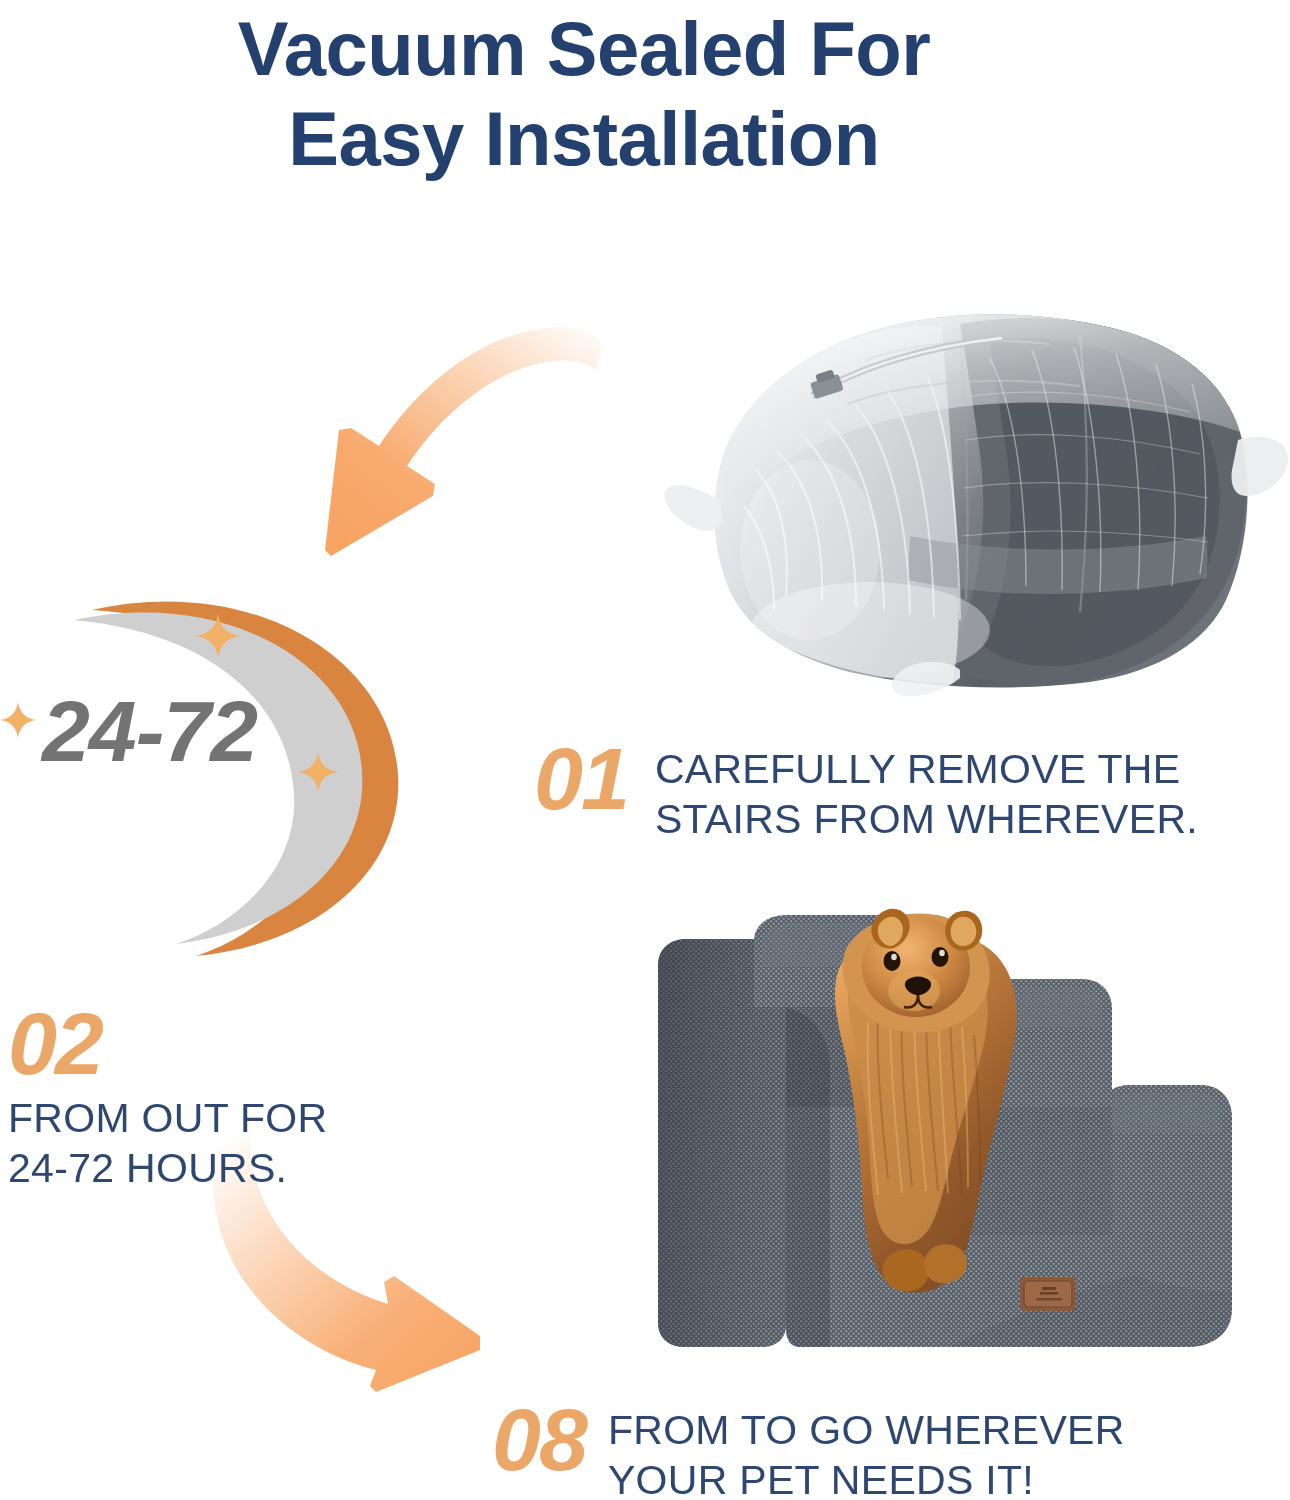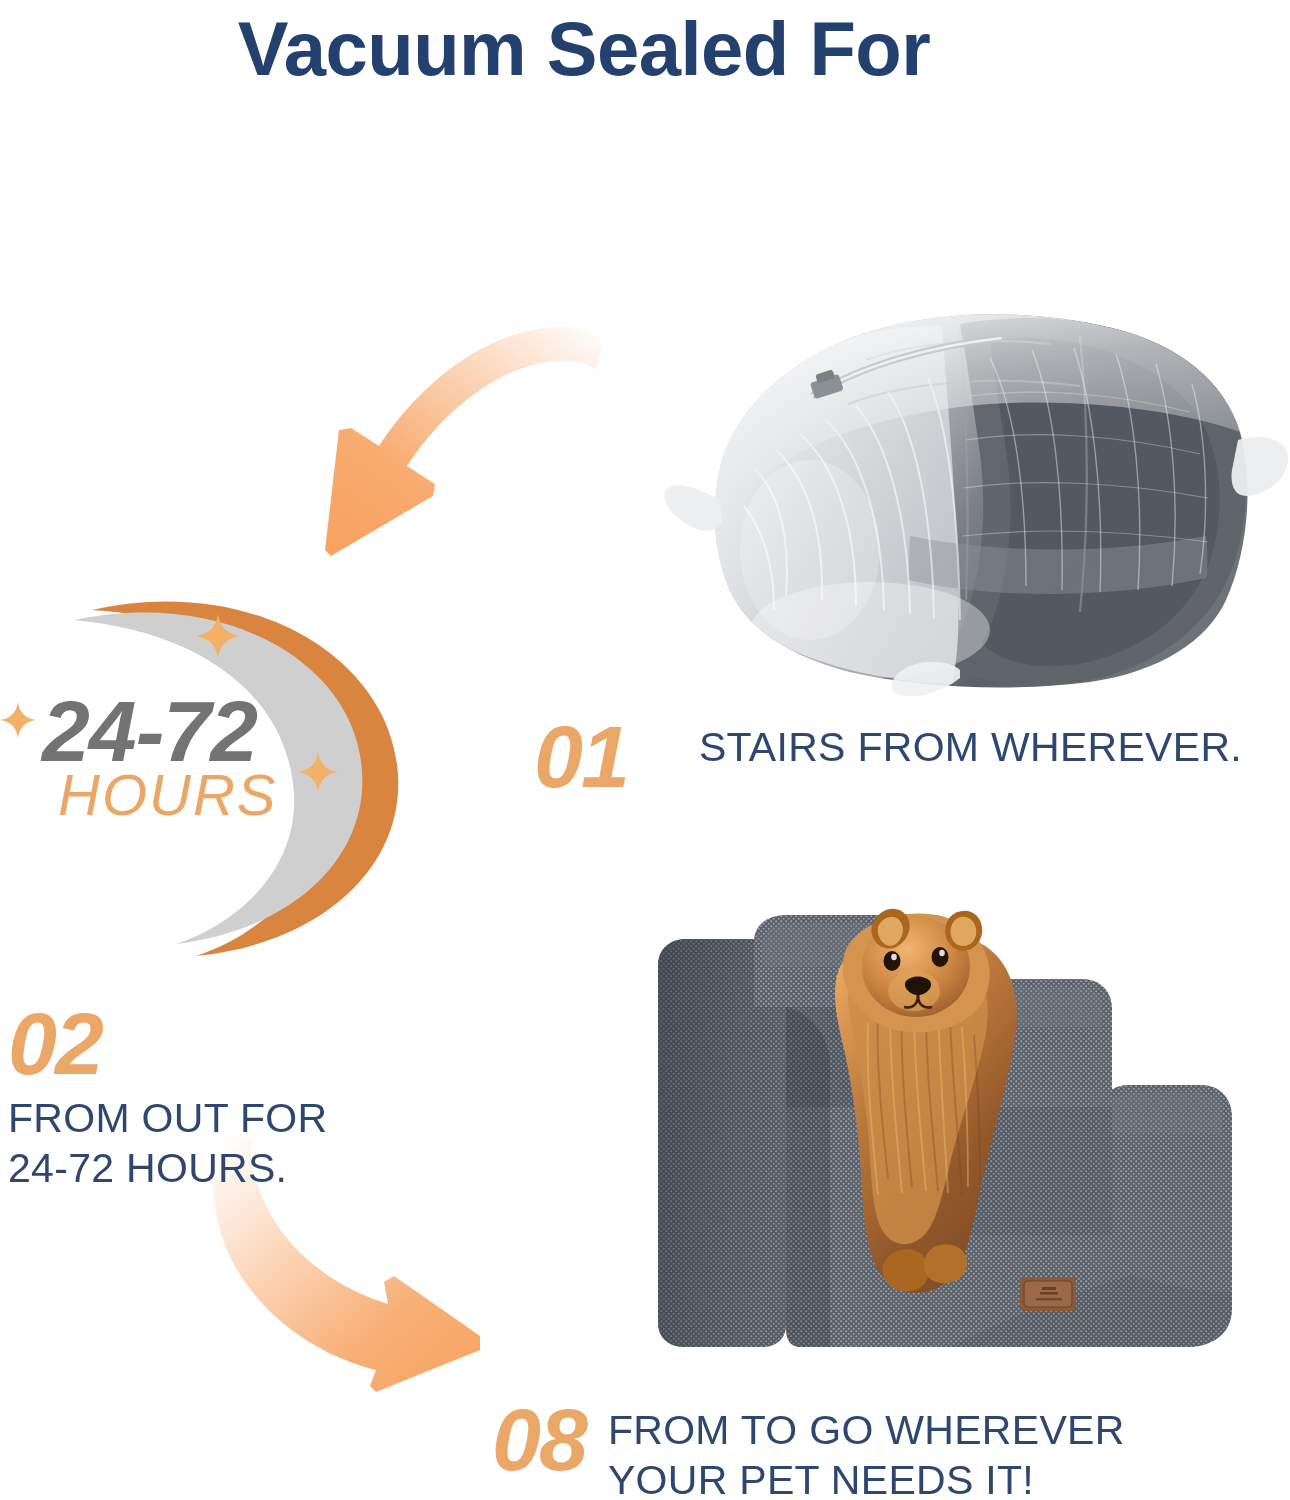--- a/index.html
+++ b/index.html
@@ -54,21 +54,21 @@
     color: #2E4770;
     font-family: "Liberation Sans", sans-serif;
     font-weight: 500;
     font-size: 41px;
     line-height: 1.22;
     letter-spacing: 0.3px;
     padding-top: 7px;
   }
   .step-text .t-line { display: block; white-space: nowrap; }
 
-  #step1 { left: 534px; top: 715px; gap: 44px; }
+  #step1 { left: 534px; top: 737px; }
   #step1 .step-num { margin-right: 27px; }
   #step2 { left: 8px;   top: 1002px; flex-direction: column; }
   #step2 .step-num { margin-right: 22px; }
   #step3 { left: 492px; top: 1398px; }
   #step3 .step-num { margin-right: 22px; }
 
   
   #badge {
     position: absolute;
     left: 0px;
@@ -130,20 +130,21 @@
   #arrow-top { left: 295px; top: 318px; width: 310px; height: 255px; }
   #arrow-bottom { left: 180px; top: 1128px; width: 365px; height: 265px; }
 </style>
 </head>
 <body>
 
 <div id="page">
 
   <div id="title">
     <span class="line">Vacuum Sealed For</span>
+    <span class="line">Easy Installation</span>
   </div>
 
   <svg class="arrow-svg" id="arrow-top" viewBox="0 0 310 255">
     <defs>
       <linearGradient id="gradArrowTop" x1="1" y1="0" x2="0.15" y2="1">
         <stop offset="0%" stop-color="#F7A463" stop-opacity="0"></stop>
         <stop offset="32%" stop-color="#F7A463" stop-opacity="0.42"></stop>
         <stop offset="72%" stop-color="#F7A463" stop-opacity="0.92"></stop>
         <stop offset="100%" stop-color="#F7A463" stop-opacity="1"></stop>
       </linearGradient>
@@ -174,21 +175,20 @@
     </svg>
     <svg class="sparkle" style="left:0px; top:106px; width:36px; height:36px;" viewBox="0 0 36 36">
       <path d="M18,0 C19.6,10.6 25.4,16.4 36,18 C25.4,19.6 19.6,25.4 18,36 C16.4,25.4 10.6,19.6 0,18 C10.6,16.4 16.4,10.6 18,0 Z" fill="#F2B167"></path>
     </svg>
     <svg class="sparkle" style="left:298px; top:156px; width:40px; height:40px;" viewBox="0 0 40 40">
       <path d="M20,0 C21.8,11.8 28.2,18.2 40,20 C28.2,21.8 21.8,28.2 20,40 C18.2,28.2 11.8,21.8 0,20 C11.8,18.2 18.2,11.8 20,0 Z" fill="#F2B167"></path>
     </svg>
   </div>
 
   <div id="badge-hours-num">24-72</div>
-  <div id="badge-hours-word">HOURS</div>
 
   <svg id="pack-img" viewBox="0 0 630 400">
     <defs>
       <linearGradient id="foamG" x1="0" y1="0" x2="1" y2="0.6">
         <stop offset="0%" stop-color="#E9EAEC"></stop>
         <stop offset="30%" stop-color="#BFC2C7"></stop>
         <stop offset="58%" stop-color="#7D8187"></stop>
         <stop offset="80%" stop-color="#5B6066"></stop>
         <stop offset="100%" stop-color="#6E7379"></stop>
       </linearGradient>
@@ -364,20 +364,21 @@
         <path d="M256,86 C262,80 274,80 280,86 C284,92 276,100 268,100 C260,100 252,92 256,86 Z" fill="#1E1209"></path>
         <path d="M268,100 C268,110 262,114 254,112" stroke="#3A220F" stroke-width="2.6" fill="none"></path>
         <path d="M268,100 C268,110 274,114 282,112" stroke="#3A220F" stroke-width="2.6" fill="none"></path>
       </g>
     </g>
   </svg>
 
   <div class="step" id="step1">
     <div class="step-num">01</div>
     <div class="step-text">
+      <span class="t-line">CAREFULLY REMOVE THE</span>
       <span class="t-line">STAIRS FROM WHEREVER.</span>
     </div>
   </div>
 
   <div class="step" id="step2">
     <div class="step-num">02</div>
     <div class="step-text">
       <span class="t-line">FROM OUT FOR</span>
       <span class="t-line">24-72 HOURS.</span>
     </div>

